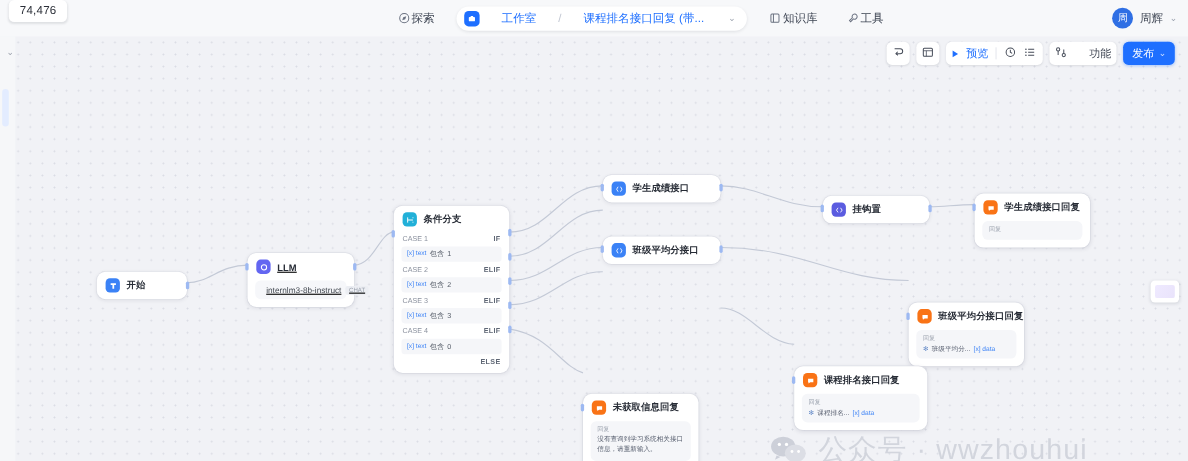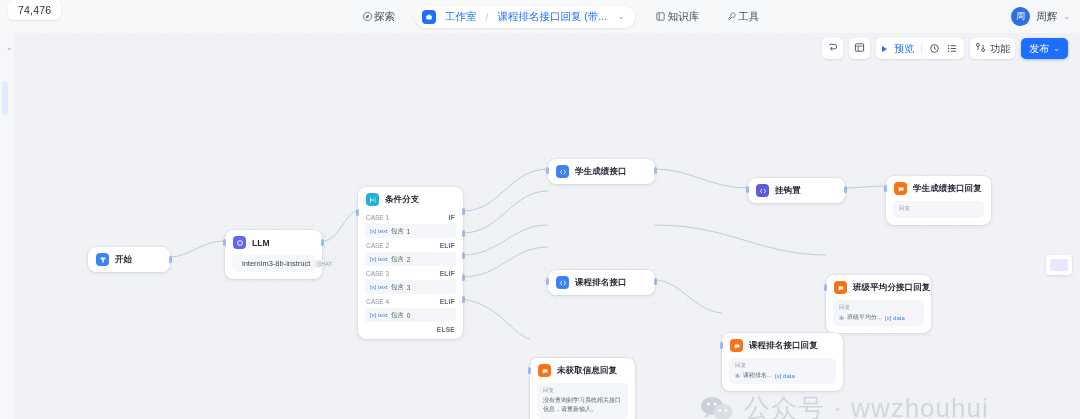--- a/index.html
+++ b/index.html
@@ -32,21 +32,21 @@
     display: flex; align-items: center; gap: 14px;
   }
   .hdr-item {
     display: flex; align-items: center; gap: 1px;
     font-size: 10.5px; color: #3f4654;
     padding: 4px 6px; border-radius: 6px; cursor: pointer;
     white-space: nowrap;
   }
   .hdr-item .ico { width: 12px; height: 12px; display: inline-flex; align-items: center; justify-content: center; color: #6a7180; }
   .breadcrumb {
-    display: flex; align-items: center; gap: 9px;
+    display: flex; align-items: center; gap: 20px;
     background: #ffffff; border-radius: 16px;
     padding: 4px 10px 4px 7px;
     box-shadow: 0 1px 3px rgba(20,25,40,.10);
     font-size: 10.5px; cursor: pointer; white-space: nowrap;
   }
   .bc-badge {
     width: 14px; height: 14px; border-radius: 4px; background: #1e6fff;
     display: inline-flex; align-items: center; justify-content: center;
   }
   .bc-studio { color: #1e6fff; }
@@ -82,21 +82,21 @@
   }
   .tools {
     position: absolute; right: 12px; top: 5px;
     display: flex; align-items: center; gap: 6px;
   }
   .tbtn {
     height: 21px; min-width: 21px;
     background: #fff; border-radius: 5px;
     box-shadow: 0 1px 2px rgba(20,25,40,.10);
     display: flex; align-items: center; justify-content: center;
-    gap: 4px; padding: 0 5px;
+    gap: 20px; padding: 0 5px;
     font-size: 10px; color: #454b58; cursor: pointer;
   }
   .tgroup {
     height: 21px; background: #fff; border-radius: 5px;
     box-shadow: 0 1px 2px rgba(20,25,40,.10);
     display: flex; align-items: center; padding: 0 6px; gap: 7px;
     cursor: pointer;
   }
   .tgroup .sep { width: 1px; height: 11px; background: #e6e8ee; }
   .preview-label { color: #1e6fff; font-size: 10px; }
@@ -265,21 +265,21 @@
         <span class="node-icon ic-blue">
           <svg width="8" height="8" viewBox="0 0 10 10">
               <path d="M2 2h6v2H6v4H4V4H2z" fill="#fff"></path>
             </svg>
         </span>
         <span class="node-title">开始</span>
       </div>
       <span class="port" style="right:-2px; top:9px;"></span>
     </div>
 
-    <div class="node" style="left:225px; top:197px; width:97px;">
+    <div class="node" style="left:225px; top:197px; width:97px;text-decoration:underline;">
       <div class="node-head">
         <span class="node-icon ic-indigo">
           <svg width="8" height="8" viewBox="0 0 10 10">
               <circle cx="5" cy="5" r="3" fill="none" stroke="#fff" stroke-width="1.2"></circle>
             </svg>
         </span>
         <span class="node-title">LLM</span>
       </div>
       <div class="model-row">
         <span class="model-dot"></span>
@@ -356,33 +356,33 @@
           <svg width="8" height="8" viewBox="0 0 10 10">
               <path d="M3.6 2.2 2 5l1.6 2.8M6.4 2.2 8 5 6.4 7.8" stroke="#fff" stroke-width="1" fill="none"></path>
             </svg>
         </span>
         <span class="node-title">学生成绩接口</span>
       </div>
       <span class="port" style="left:-2px; top:8px;"></span>
       <span class="port" style="right:-2px; top:8px;"></span>
     </div>
 
-
-    <div class="node" style="left:548px; top:237px; width:107px;">
+    <div class="node" style="left:548px; top:182px; width:107px;">
       <div class="node-head">
         <span class="node-icon ic-blue">
           <svg width="8" height="8" viewBox="0 0 10 10">
               <path d="M3.6 2.2 2 5l1.6 2.8M6.4 2.2 8 5 6.4 7.8" stroke="#fff" stroke-width="1" fill="none"></path>
             </svg>
         </span>
-        <span class="node-title">课程排名接口</span>
+        <span class="node-title">班级平均分接口</span>
       </div>
       <span class="port" style="left:-2px; top:8px;"></span>
       <span class="port" style="right:-2px; top:8px;"></span>
     </div>
+
 
     <div class="node" style="left:748px; top:145px; width:97px;">
       <div class="node-head">
         <span class="node-icon ic-violet">
           <svg width="8" height="8" viewBox="0 0 10 10">
               <path d="M3.6 2.4 1.8 5l1.8 2.6M6.4 2.4 8.2 5 6.4 7.6" stroke="#fff" stroke-width="1" fill="none"></path>
             </svg>
         </span>
         <span class="node-title">挂钩置</span>
       </div>

